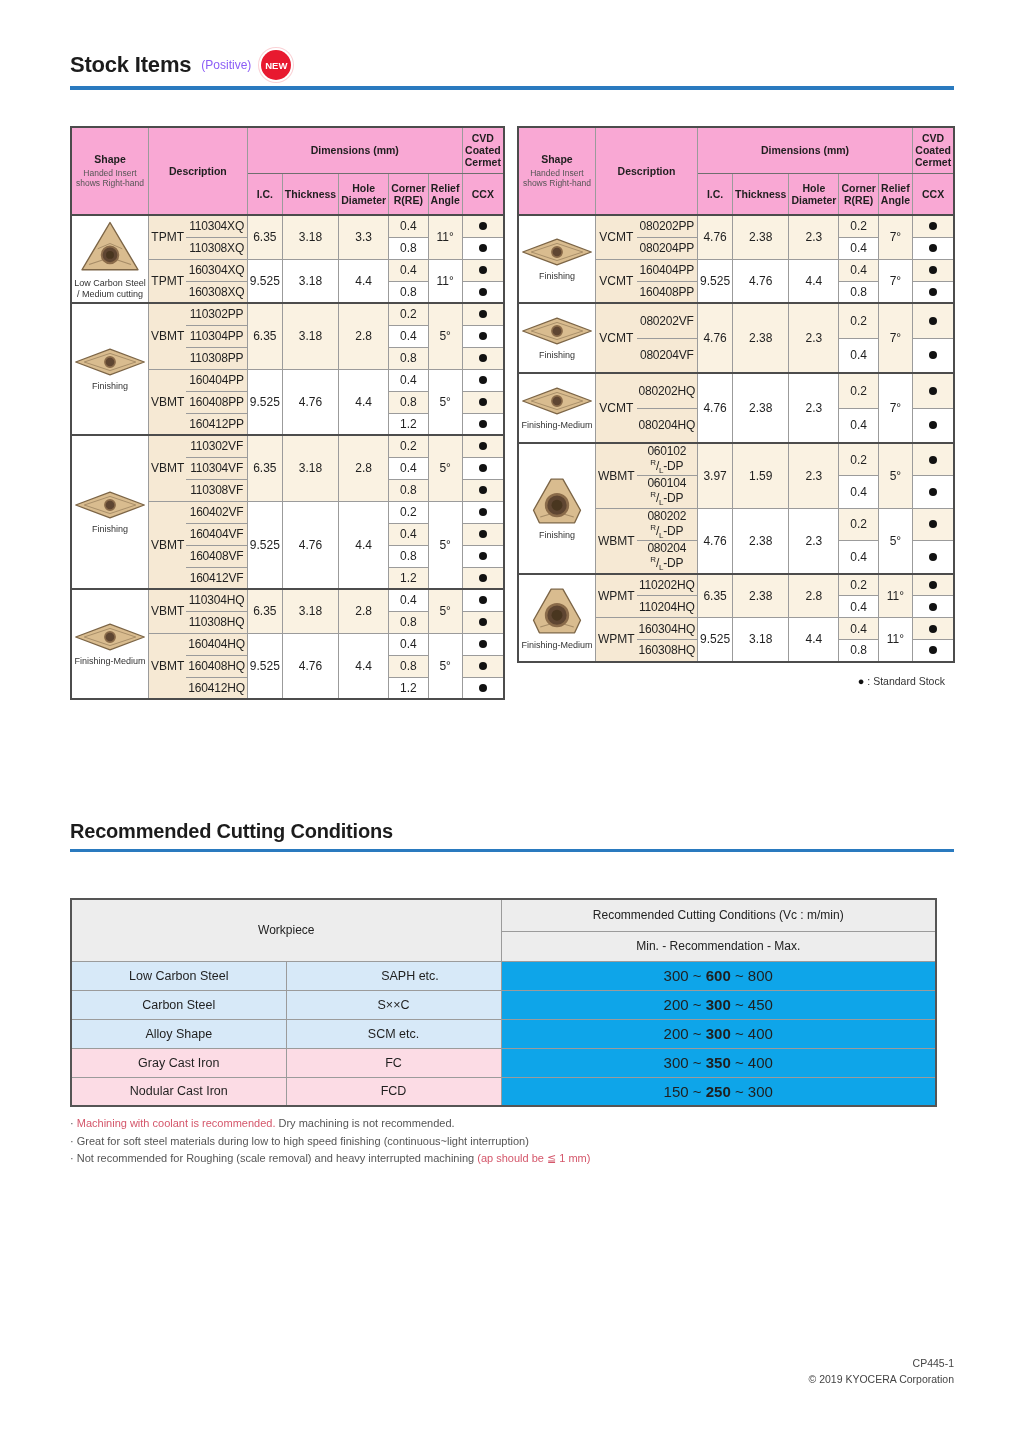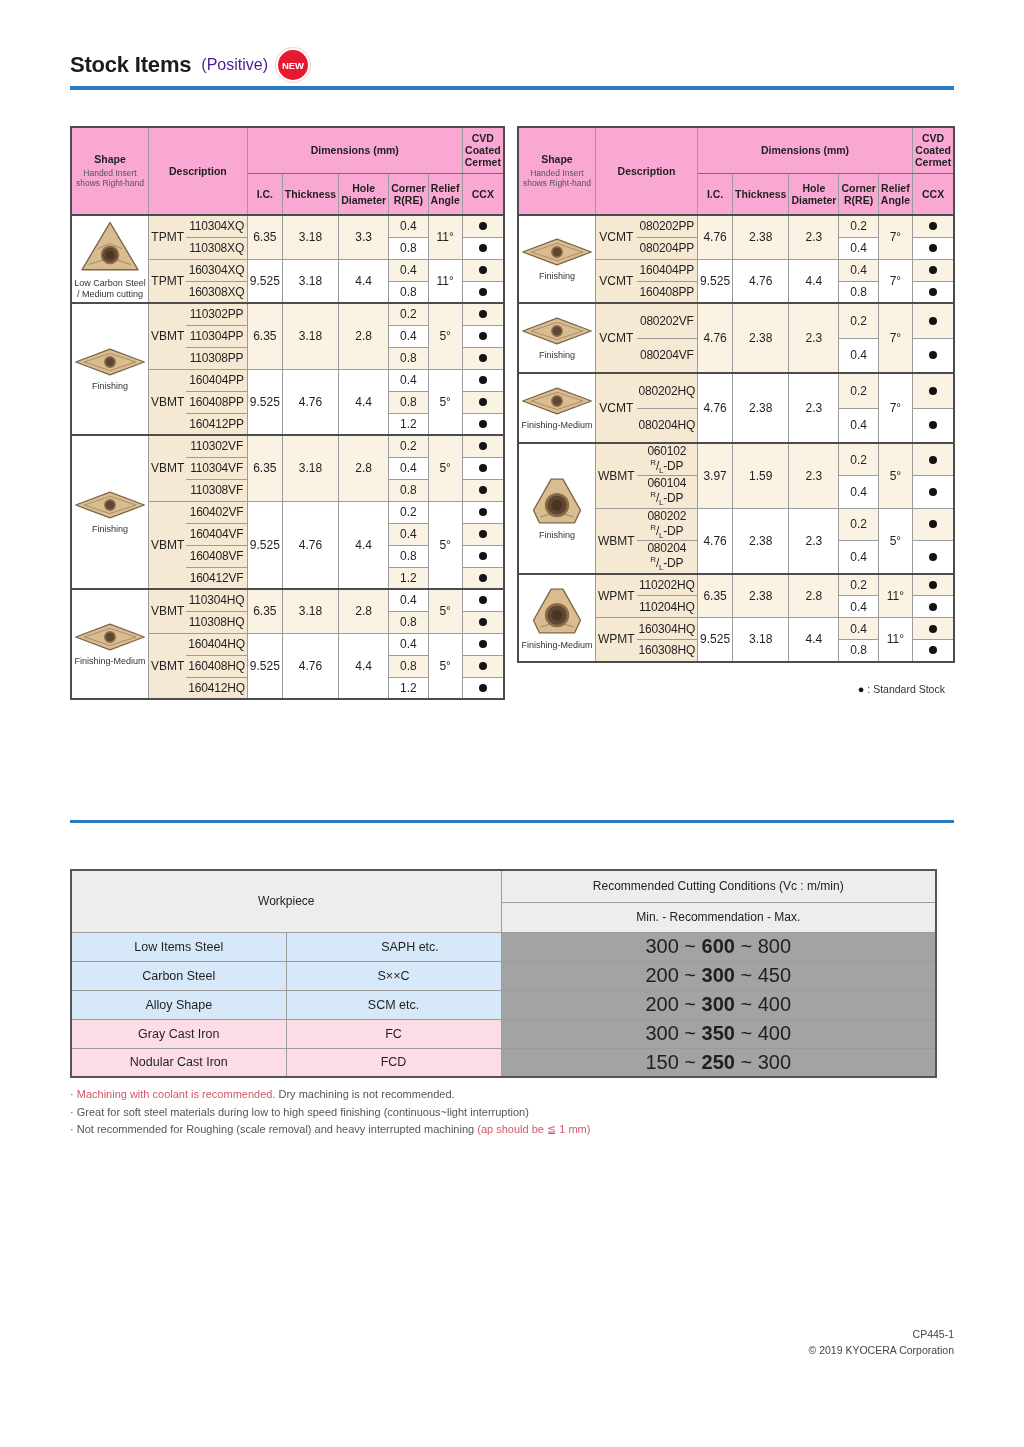--- a/index.html
+++ b/index.html
@@ -3,21 +3,21 @@
 <meta charset="utf-8">
 <style>
   * { margin:0; padding:0; box-sizing:border-box; }
   body { background:#fff; font-family:"Liberation Sans", sans-serif; color:#1f1f1f; }
   .page { width:1024px; height:1447px; position:relative; background:#fff; overflow:hidden; }
   .content { margin:0 70px; width:884px; }
 
   
   .sec-head { padding-top:50px; display:flex; align-items:center; gap:10px; }
   .sec-title { font-size:22px; font-weight:bold; color:#1c1c1c; letter-spacing:-0.2px; }
-  .sec-sub { font-size:16px; color:#4c1d95; }
+  .sec-sub { font-size:12px; color:#8b5cf6; }
   .new-badge { width:30px; height:30px; border-radius:50%; background:#e8192f; color:#fff;
     font-size:9.5px; font-weight:bold; display:flex; align-items:center; justify-content:center;
     box-shadow:0 0 0 2px #fff, 0 0 0 3px #e8192f33; }
   .blue-rule { height:4px; background:#2a7abf; margin-top:6px; }
 
   
   .tables-row { display:flex; gap:12px; margin-top:36px; align-items:flex-start; }
   table.stock { border-collapse:collapse; table-layout:fixed; }
   table.stock td, table.stock th { border:1px solid #9b9b9b; font-size:12px; text-align:center;
     vertical-align:middle; padding:0 2px; overflow:hidden; }
@@ -31,32 +31,32 @@
     font-size:12px; border-right:none !important; }
   td.code-cell { background:#f6e9d4; text-align:left; padding-left:2px; border-left:none !important;
     font-size:12px; letter-spacing:-0.2px; }
   td.code-cell sup { font-size:8px; } td.code-cell sub { font-size:8px; }
   td.cream { background:#faf2e2; }
   td.white { background:#ffffff; }
   td.num { font-size:12.5px; }
   .ccx-dot { display:inline-block; width:8px; height:8px; border-radius:50%; background:#111; }
   .shape-wrap { display:flex; flex-direction:column; align-items:center; justify-content:center; gap:3px; }
   .shape-label { font-size:9px; color:#333; line-height:1.2; text-align:center; max-width:74px; }
-  .legend { text-align:right; margin-top:20px; font-size:10.5px; color:#333; width:428px; }
+  .legend { text-align:right; margin-top:12px; font-size:10.5px; color:#333; width:428px; }
   .legend .dot { font-size:11px; color:#111; }
 
   
   .cond-section { margin-top:120px; }
   .cond-table-wrap { margin-top:46px; }
   table.cond { border-collapse:collapse; table-layout:fixed; width:865px; border:2px solid #555; }
   table.cond td, table.cond th { border:1px solid #9b9b9b; font-size:12.5px; text-align:center; vertical-align:middle; }
   table.cond thead th { background:#ededed; font-weight:normal; font-size:12px; color:#222; }
   table.cond .tone-blue { background:#d7e9f8; }
   table.cond .tone-pink { background:#fcdce5; }
-  table.cond td.value { background:#a3a3a3; font-size:20px;margin-top:48px; }
+  table.cond td.value { background:#0ea5e9; font-size:15px;margin-top:48px; }
   table.cond td.value b { font-weight:bold; }
   .notes { margin-top:8px; }
   .note { font-size:11px; line-height:1.6; color:#555; }
   .note .red { color:#d4566a; }
   .note .gray { color:#555; }
 
   
   .footer { margin-top:188px; text-align:right; font-size:10.5px; color:#444; line-height:1.5; }
   .footer .codeline { margin-top:23px; }
 </style>
@@ -501,36 +501,39 @@
                 <td class="num white">0.8</td>
                 <td class="white"><span class="ccx-dot"></span></td>
               </tr>
             </tbody>
           </table>
         <div class="legend"><span class="dot">●</span><span> : Standard Stock</span></div>
       </div>
     </div>
 
     <div class="cond-section">
+      <div class="sec-head" style="padding-top:0;">
+        <span class="sec-title" style="font-size:20px;">Recommended Cutting Conditions</span>
+      </div>
       <div class="blue-rule" style="height:3px;"></div>
 
       <div class="cond-table-wrap">
         <table class="cond">
           <thead>
             <tr style="height:32px;">
               <th colspan="2" rowspan="2" style="width:430px;">Workpiece</th>
               <th style="width:435px;">Recommended Cutting Conditions (Vc : m/min)</th>
             </tr>
             <tr style="height:30px;">
               <th>Min. - Recommendation - Max.</th>
             </tr>
           </thead>
           <tbody id="cond-body">
               <tr style="height:29px;">
-                <td class="tone-blue" style="width:247px;">Low Items Steel</td>
+                <td class="tone-blue" style="width:247px;">Low Carbon Steel</td>
                 <td class="tone-blue" style="width:183px;padding-left:33px;">SAPH etc.</td>
                 <td class="value">300 ~ <b>600</b> ~ 800</td>
               </tr>
               <tr style="height:29px;">
                 <td class="tone-blue" style="width:247px;">Carbon Steel</td>
                 <td class="tone-blue" style="width:183px;">S××C</td>
                 <td class="value">200 ~ <b>300</b> ~ 450</td>
               </tr>
               <tr style="height:29px;">
                 <td class="tone-blue" style="width:247px;">Alloy Shape</td>

